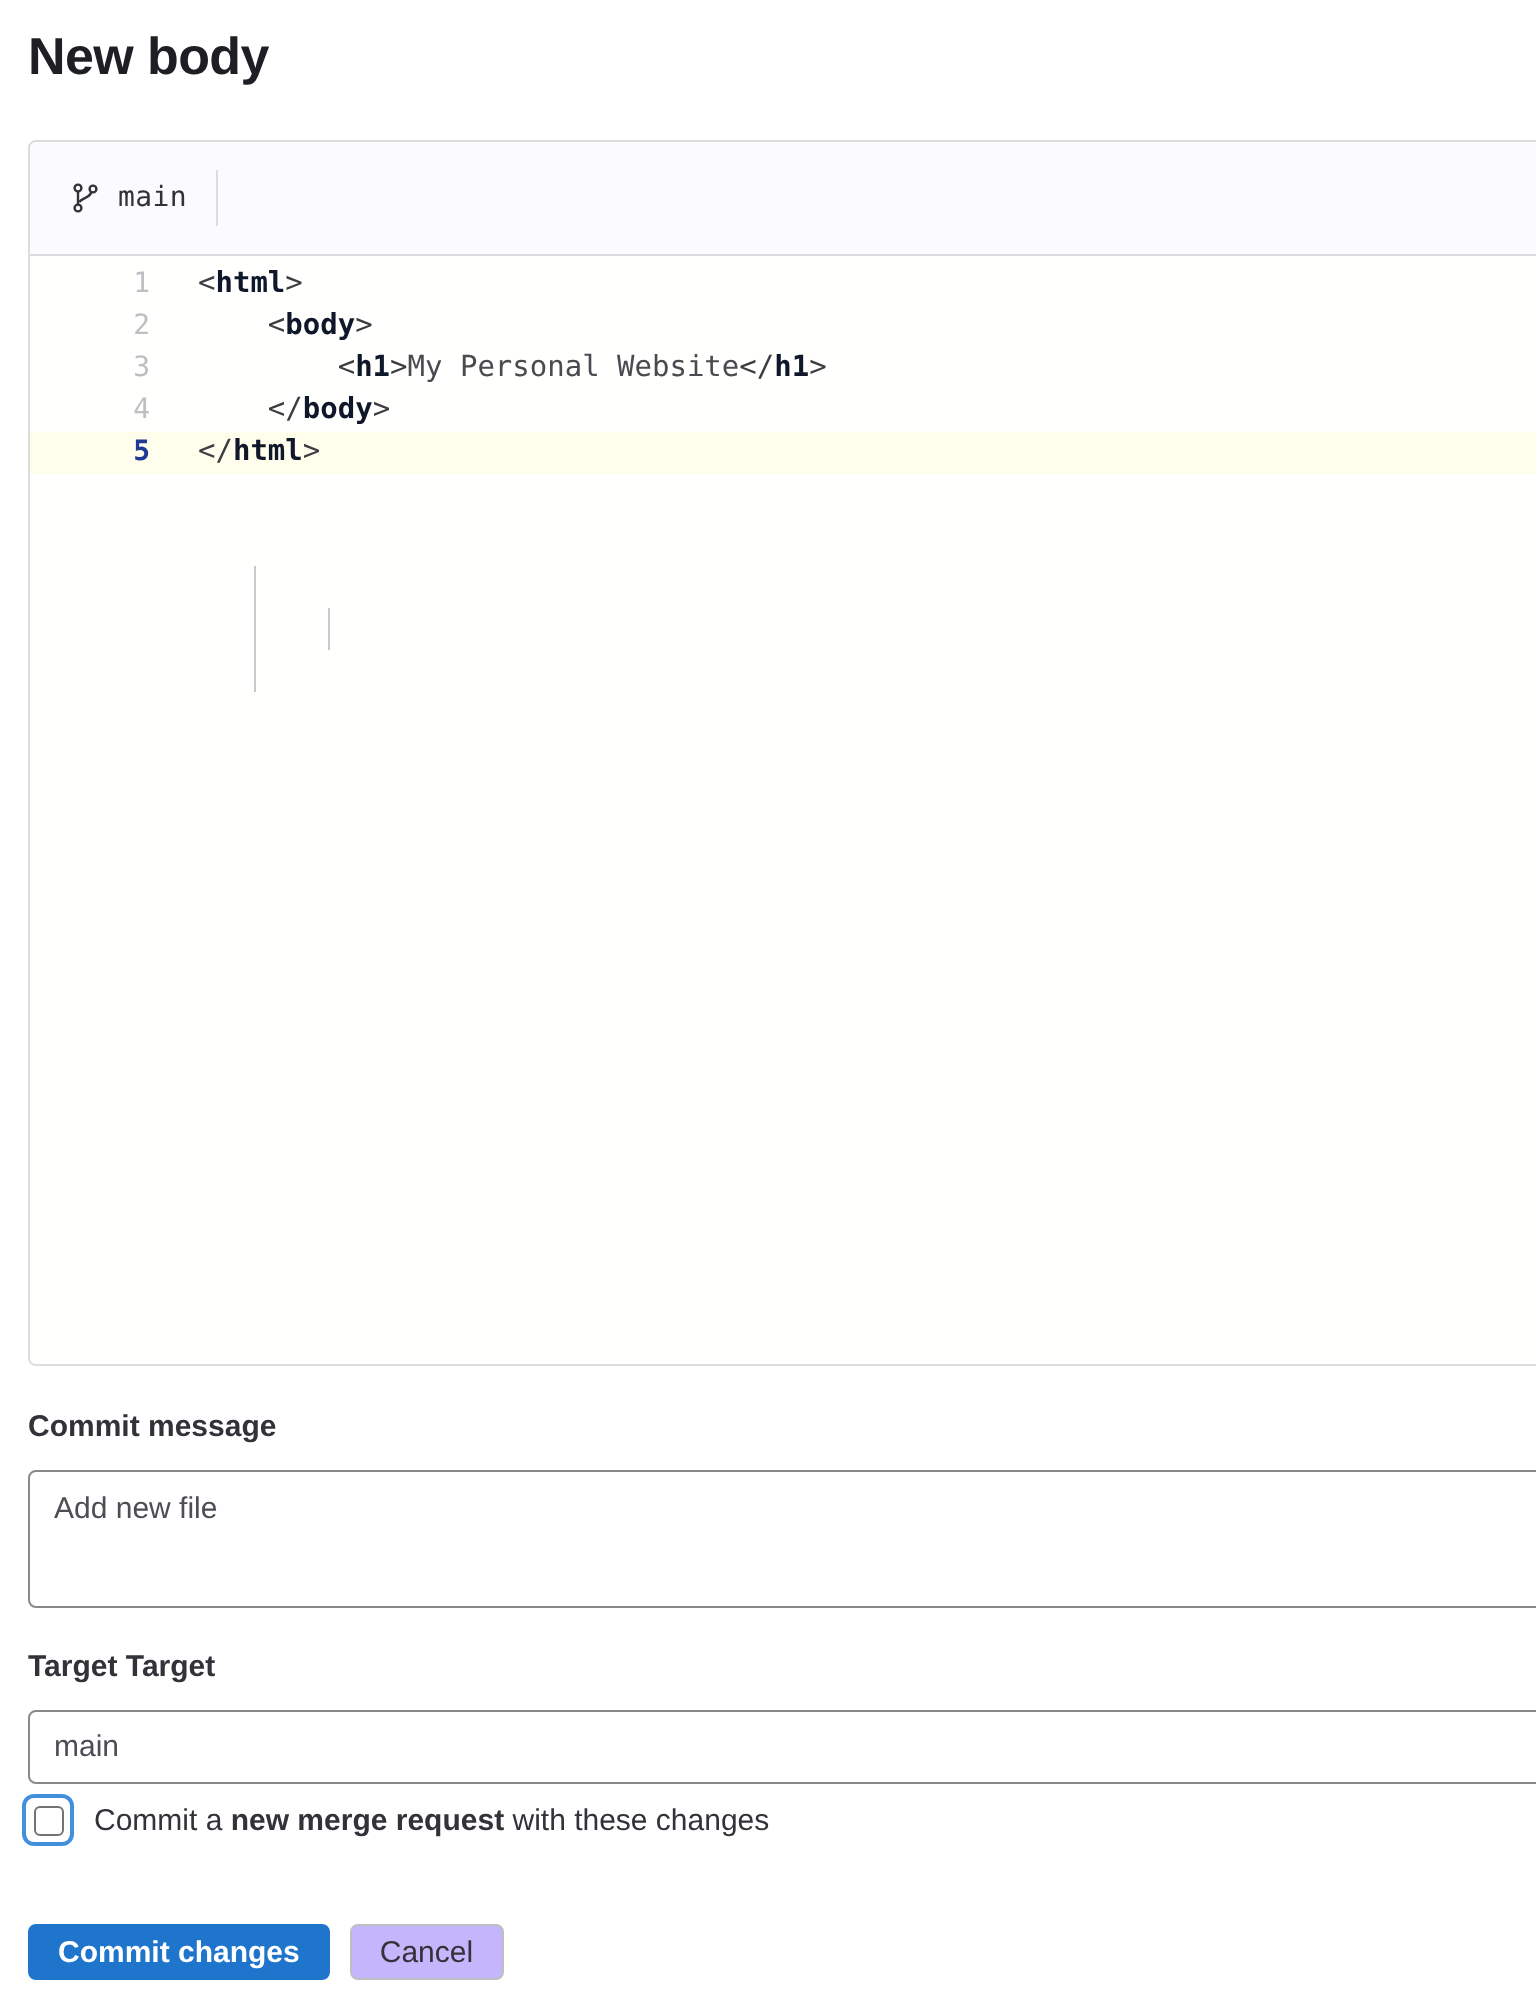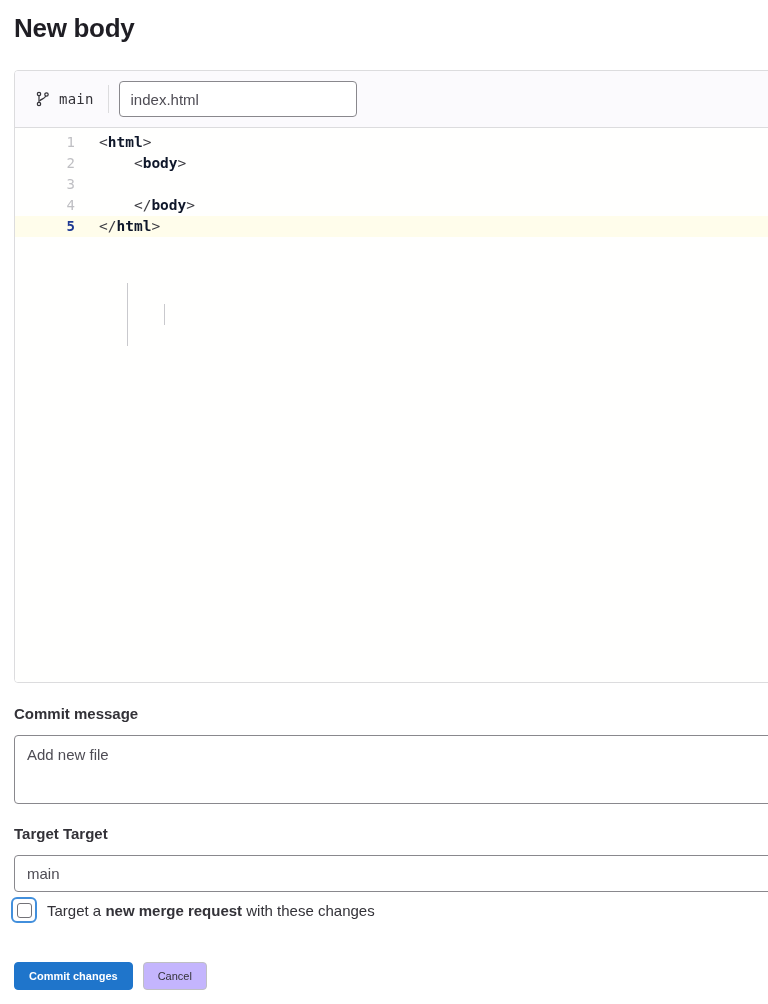--- a/index.html
+++ b/index.html
@@ -204,21 +204,21 @@
   .btn-row {
     position: absolute;
     left: 14px; top: 962px;
     display: flex;
     gap: 10px;
   }
   .btn {
     height: 28px;
     border-radius: 4px;
     font-family: "Liberation Sans", sans-serif;
-    font-size: 11px;
+    font-size: 15px;
     font-weight: bold;
     cursor: pointer;
     padding: 0 14px;
     display: flex;
     align-items: center;
     justify-content: center;
   }
   .btn-primary {
     background: #1f75cb;
     border: 1px solid #1f75cb;
@@ -247,48 +247,47 @@
             <circle cx="4" cy="3" r="1.7" stroke="#333238" stroke-width="1.2"></circle>
             <circle cx="11.5" cy="3.5" r="1.7" stroke="#333238" stroke-width="1.2"></circle>
             <circle cx="4" cy="13" r="1.7" stroke="#333238" stroke-width="1.2"></circle>
             <path d="M4 4.8 V 11.2" stroke="#333238" stroke-width="1.2"></path>
             <path d="M10.6 5 C 10.2 8, 6.5 7.5, 4.6 10" stroke="#333238" stroke-width="1.2" fill="none"></path>
           </svg>
         </span>
         <span class="branch-name">main</span>
       </div>
       <div class="header-divider"></div>
-      <input class="filename-input" type="text" value="index.html" style="">
     </div>
 
     <div class="code-area">
       <div class="guide guide-1"></div>
       <div class="guide guide-2"></div>
       <div id="code-lines">
           <div class="code-line"><span class="gutter">1</span><span class="code-text"><span class="tok-punct">&lt;</span><span class="tok-tag">html</span><span class="tok-punct">&gt;</span></span></div>
           <div class="code-line"><span class="gutter">2</span><span class="code-text"><span class="tok-punct">    &lt;</span><span class="tok-tag">body</span><span class="tok-punct">&gt;</span></span></div>
-          <div class="code-line"><span class="gutter">3</span></div>
+          <div class="code-line"><span class="gutter">3</span><span class="code-text"><span class="tok-punct">        &lt;</span><span class="tok-tag">h1</span><span class="tok-punct">&gt;</span><span class="tok-text">My Personal Website</span><span class="tok-punct">&lt;/</span><span class="tok-tag">h1</span><span class="tok-punct">&gt;</span></span></div>
           <div class="code-line"><span class="gutter">4</span><span class="code-text"><span class="tok-punct">    &lt;/</span><span class="tok-tag">body</span><span class="tok-punct">&gt;</span></span></div>
           <div class="code-line active"><span class="gutter">5</span><span class="code-text"><span class="tok-punct">&lt;/</span><span class="tok-tag">html</span><span class="tok-punct">&gt;</span></span></div>
         </div>
     </div>
   </div>
 
   <div class="field-label label-commit">Commit message</div>
   <textarea class="commit-textarea" placeholder="Add new file" style="">Add new file</textarea>
 
   <div class="field-label label-branch">Target Target</div>
   <input class="branch-input" type="text" value="main" style="">
 
   <div class="check-row">
     <span class="checkbox-wrap">
       <span class="checkbox-box"></span>
     </span>
     <span class="check-label">
-      <span>Target a </span><b>new merge request</b><span> with these changes</span>
+      <span>Commit a </span><b>new merge request</b><span> with these changes</span>
     </span>
   </div>
 
   <div class="btn-row">
     <button class="btn btn-primary">Commit changes</button>
     <button class="btn btn-secondary">Cancel</button>
   </div>
 
 </div>
 

